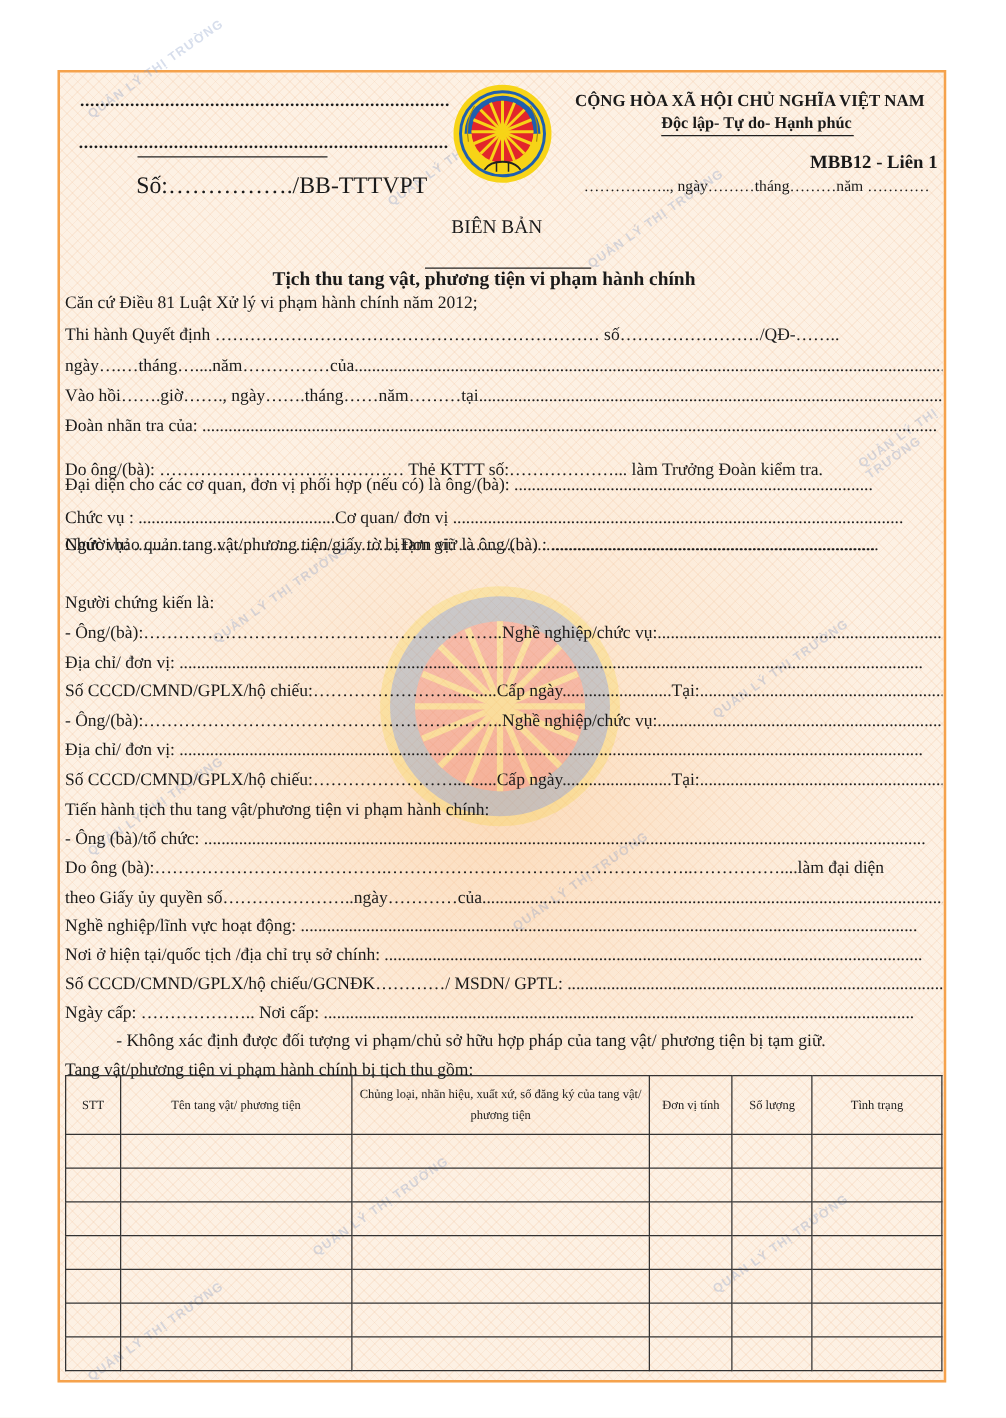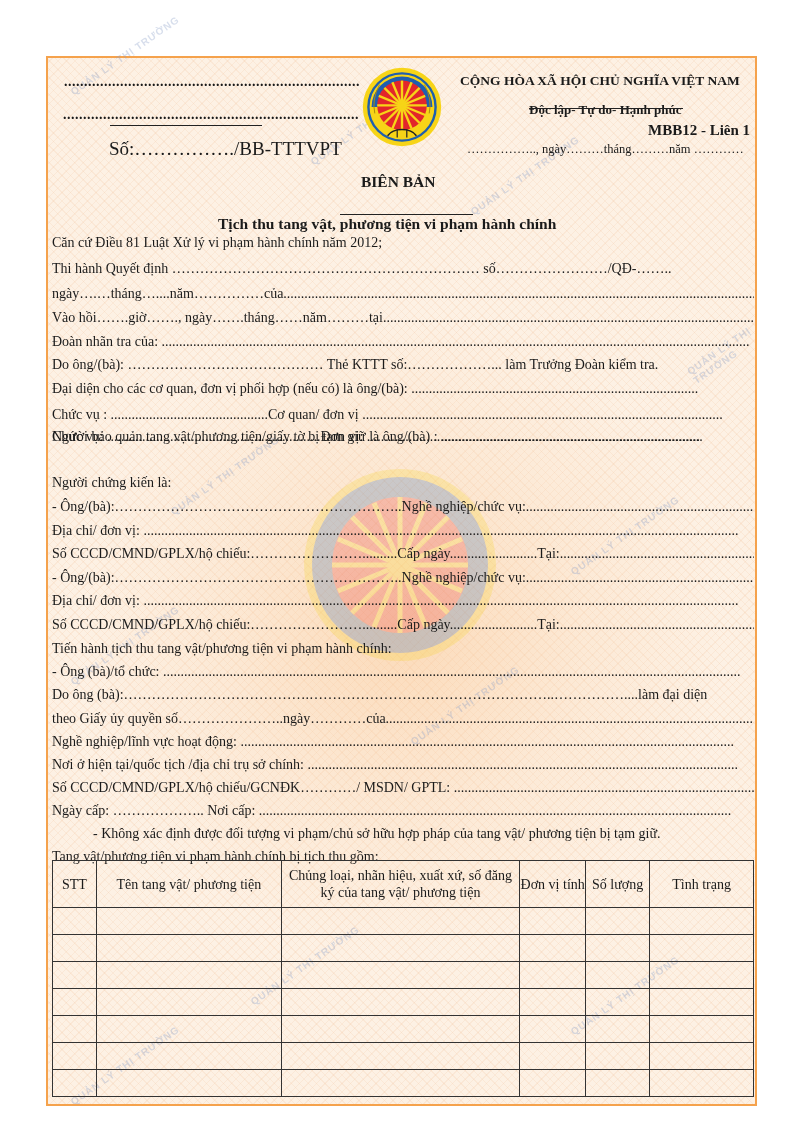--- a/index.html
+++ b/index.html
@@ -20,30 +20,30 @@
   .abs { position:absolute; white-space:nowrap; }
   .dots-line { font-size:14px; letter-spacing:0.5px; font-weight:bold; }
   .header-rule { position:absolute; left:110px; top:125px; width:152px; height:1px; background:#222; }
   .so-line { font-size:19px; }
   .emblem { position:absolute; left:362px; top:67px; width:80px; height:80px; }
   .republic { font-size:13.5px; font-weight:bold; }
   .motto { font-size:13px; font-weight:bold; }
   .motto-rule { position:absolute; left:529px; top:108px; width:154px; height:1px; background:#222; }
   .form-code { font-size:15px; font-weight:bold; }
   .date-line { font-size:12.5px; }
-  .title1 { font-size:15.5px; font-weight:bold; }
+  .title1 { font-size:15.5px; font-weight:normal; }
   .title2 { font-size:15.5px; font-weight:bold;margin-top:23px; }
   .title-rule { position:absolute; left:340px; top:214px; width:133px; height:1px; background:#222; }
   .row { position:absolute; left:52px; width:702px; font-size:14px; line-height:18px; white-space:nowrap; overflow:hidden; }
   .emblem-wm {
     position:absolute; left:300px; top:465px; width:200px; height:200px; opacity:0.22;
   }
   table.items {
     position:absolute; left:52px; top:860px; width:702px; border-collapse:collapse;
-    font-size:14px;
+    font-size:10px;
   }
   table.items th, table.items td { border:1px solid #333; padding:0; text-align:center; }
   table.items th { height:46px; font-weight:normal; line-height:17px; }
   table.items td { height:26px; }
   .wm { position:absolute; font-size:10px; color:rgba(140,160,200,0.35); transform:rotate(-35deg); font-family:"Liberation Sans", sans-serif; font-weight:bold; letter-spacing:1px; }
 </style>
 </head>
 <body>
 
 <div class="page"></div>
@@ -99,35 +99,35 @@
   <g fill="none" stroke="#a88a10" stroke-width="1.2">
     <path d="M16 58 Q12 40 22 22"></path>
       <path d="M84 58 Q88 40 78 22"></path>
   </g>
   <path d="M32 86 A20 14 0 0 1 68 86" fill="#f7d417" stroke="#222" stroke-width="2"></path>
   <line x1="44" y1="78" x2="44" y2="88" stroke="#222" stroke-width="1.5"></line>
   <line x1="56" y1="78" x2="56" y2="88" stroke="#222" stroke-width="1.5"></line>
 </svg>
 
 <div class="abs republic" style="left:440px;top:73px;margin-left:20px;">CỘNG HÒA XÃ HỘI CHỦ NGHĨA VIỆT NAM</div>
-<div class="abs motto" style="left:529px;top:102px;">Độc lập- Tự do- Hạnh phúc</div>
+<div class="abs motto" style="left:529px;top:90px;">Độc lập- Tự do- Hạnh phúc</div>
 <div class="motto-rule"></div>
 <div class="abs form-code" style="left:648px;top:122px;">MBB12 - Liên 1</div>
 <div class="abs date-line" style="left:467px;top:142px;">…………….., ngày………tháng………năm …………</div>
 
 <div class="abs title1" style="left:361px;top:173px;">BIÊN BẢN</div>
 <div class="abs title2" style="left:218px;top:192px;">Tịch thu tang vật, phương tiện vi phạm hành chính</div>
 <div class="title-rule"></div>
 
 <div class="row" style="top:234px;">Căn cứ Điều 81 Luật Xử lý vi phạm hành chính năm 2012;</div>
 <div class="row" style="top:260px;">Thi hành Quyết định ………………………………………………………… số……………………/QĐ-……..</div>
 <div class="row" style="top:285px;">ngày….…tháng…....năm……………của...........................................................................................................................................</div>
 <div class="row" style="top:309px;">Vào hồi…….giờ……., ngày…….tháng……năm………tại...........................................................................................................................</div>
 <div class="row" style="top:333px;">Đoàn nhãn tra của: ........................................................................................................................................................................</div>
-<div class="row" style="top:356px;">Do ông/(bà): …………………………………… Thẻ KTTT số:………………... làm Trưởng Đoàn kiểm tra.</div>
+<div class="row" style="top:368px;">Do ông/(bà): …………………………………… Thẻ KTTT số:………………... làm Trưởng Đoàn kiểm tra.</div>
 <div class="row" style="top:380px;">Đại diện cho các cơ quan, đơn vị phối hợp (nếu có) là ông/(bà): ..................................................................................</div>
 <div class="row" style="top:406px;">Chức vụ : .............................................Cơ quan/ đơn vị .......................................................................................................</div>
 <div class="row" style="top:428px;">Người bảo quản tang vật/phương tiện/giấy tờ bị tạm giữ là ông/(bà) : ..........................................................................</div>
 <div class="row" style="top:428px;">Chức vụ: .............................................................Đơn vị: ................................................................................................</div>
 <div class="row" style="top:474px;">Người chứng kiến là:</div>
 <div class="row" style="top:498px;">- Ông/(bà):……………………………………………………..Nghề nghiệp/chức vụ:...........................................................................</div>
 <div class="row" style="top:522px;">Địa chỉ/ đơn vị: ..........................................................................................................................................................................</div>
 <div class="row" style="top:545px;">Số CCCD/CMND/GPLX/hộ chiếu:……………………..........Cấp ngày.........................Tại:........................................................</div>
 <div class="row" style="top:569px;">- Ông/(bà):……………………………………………………..Nghề nghiệp/chức vụ:...........................................................................</div>
 <div class="row" style="top:592px;">Địa chỉ/ đơn vị: ..........................................................................................................................................................................</div>

